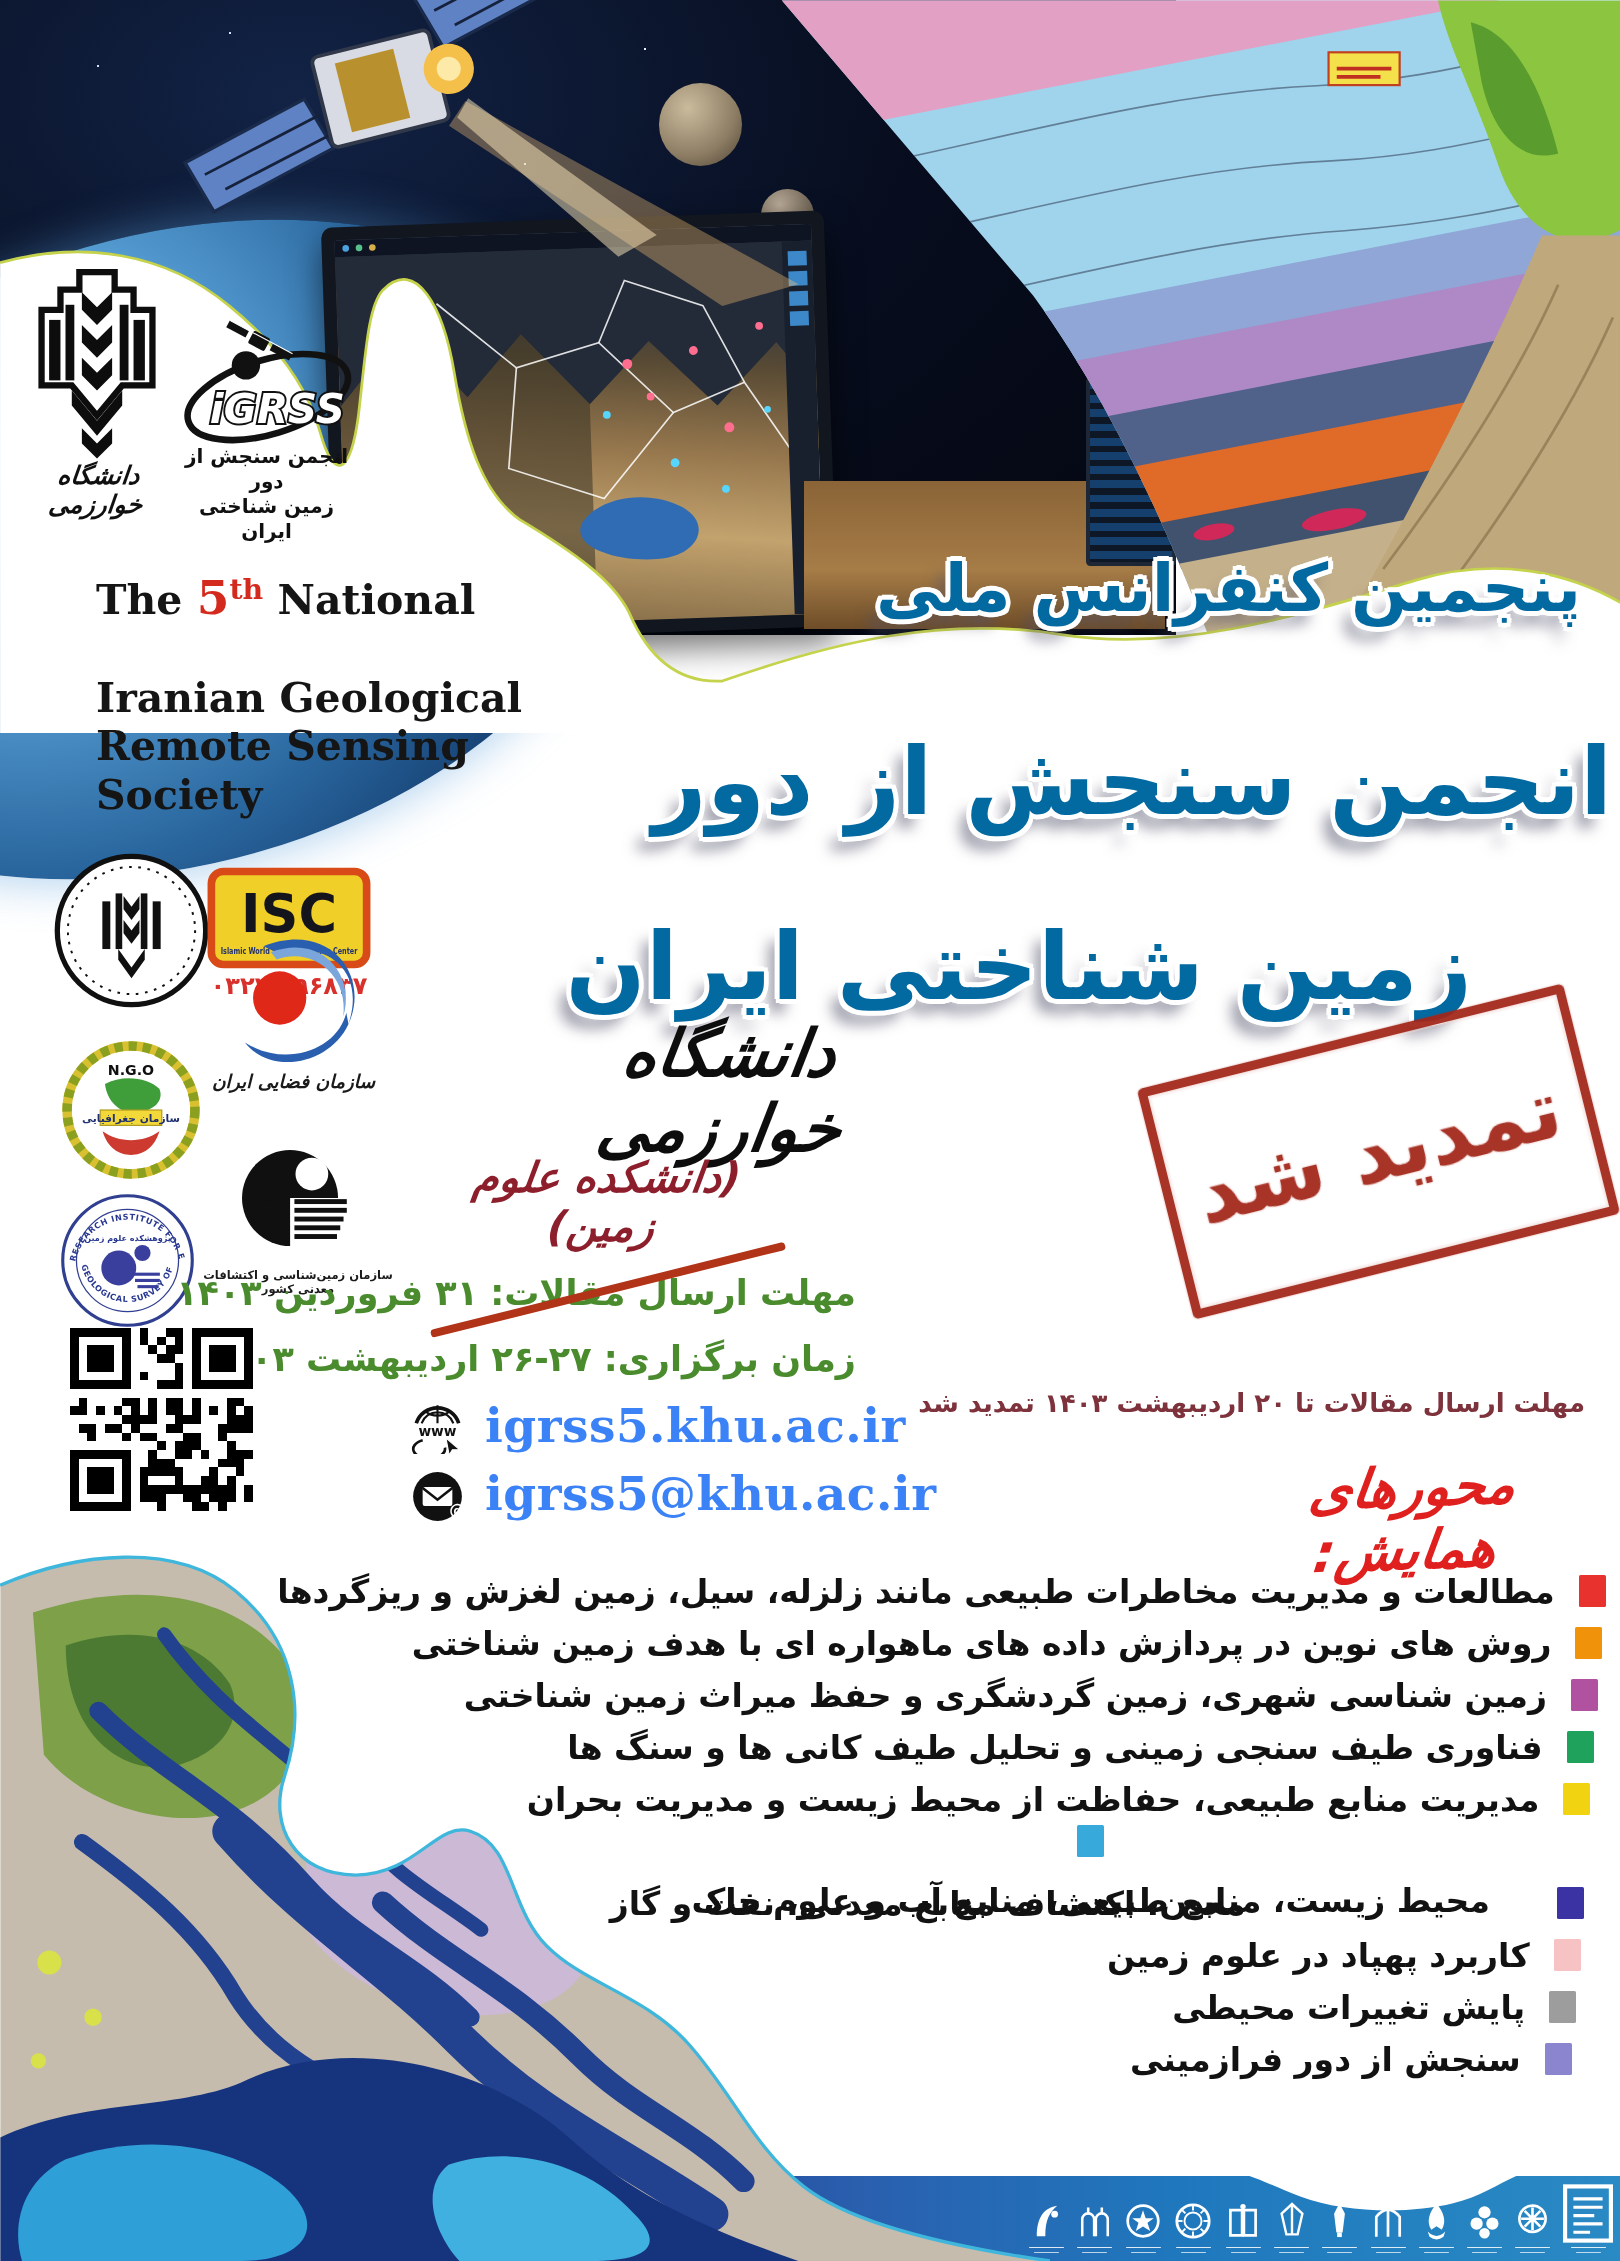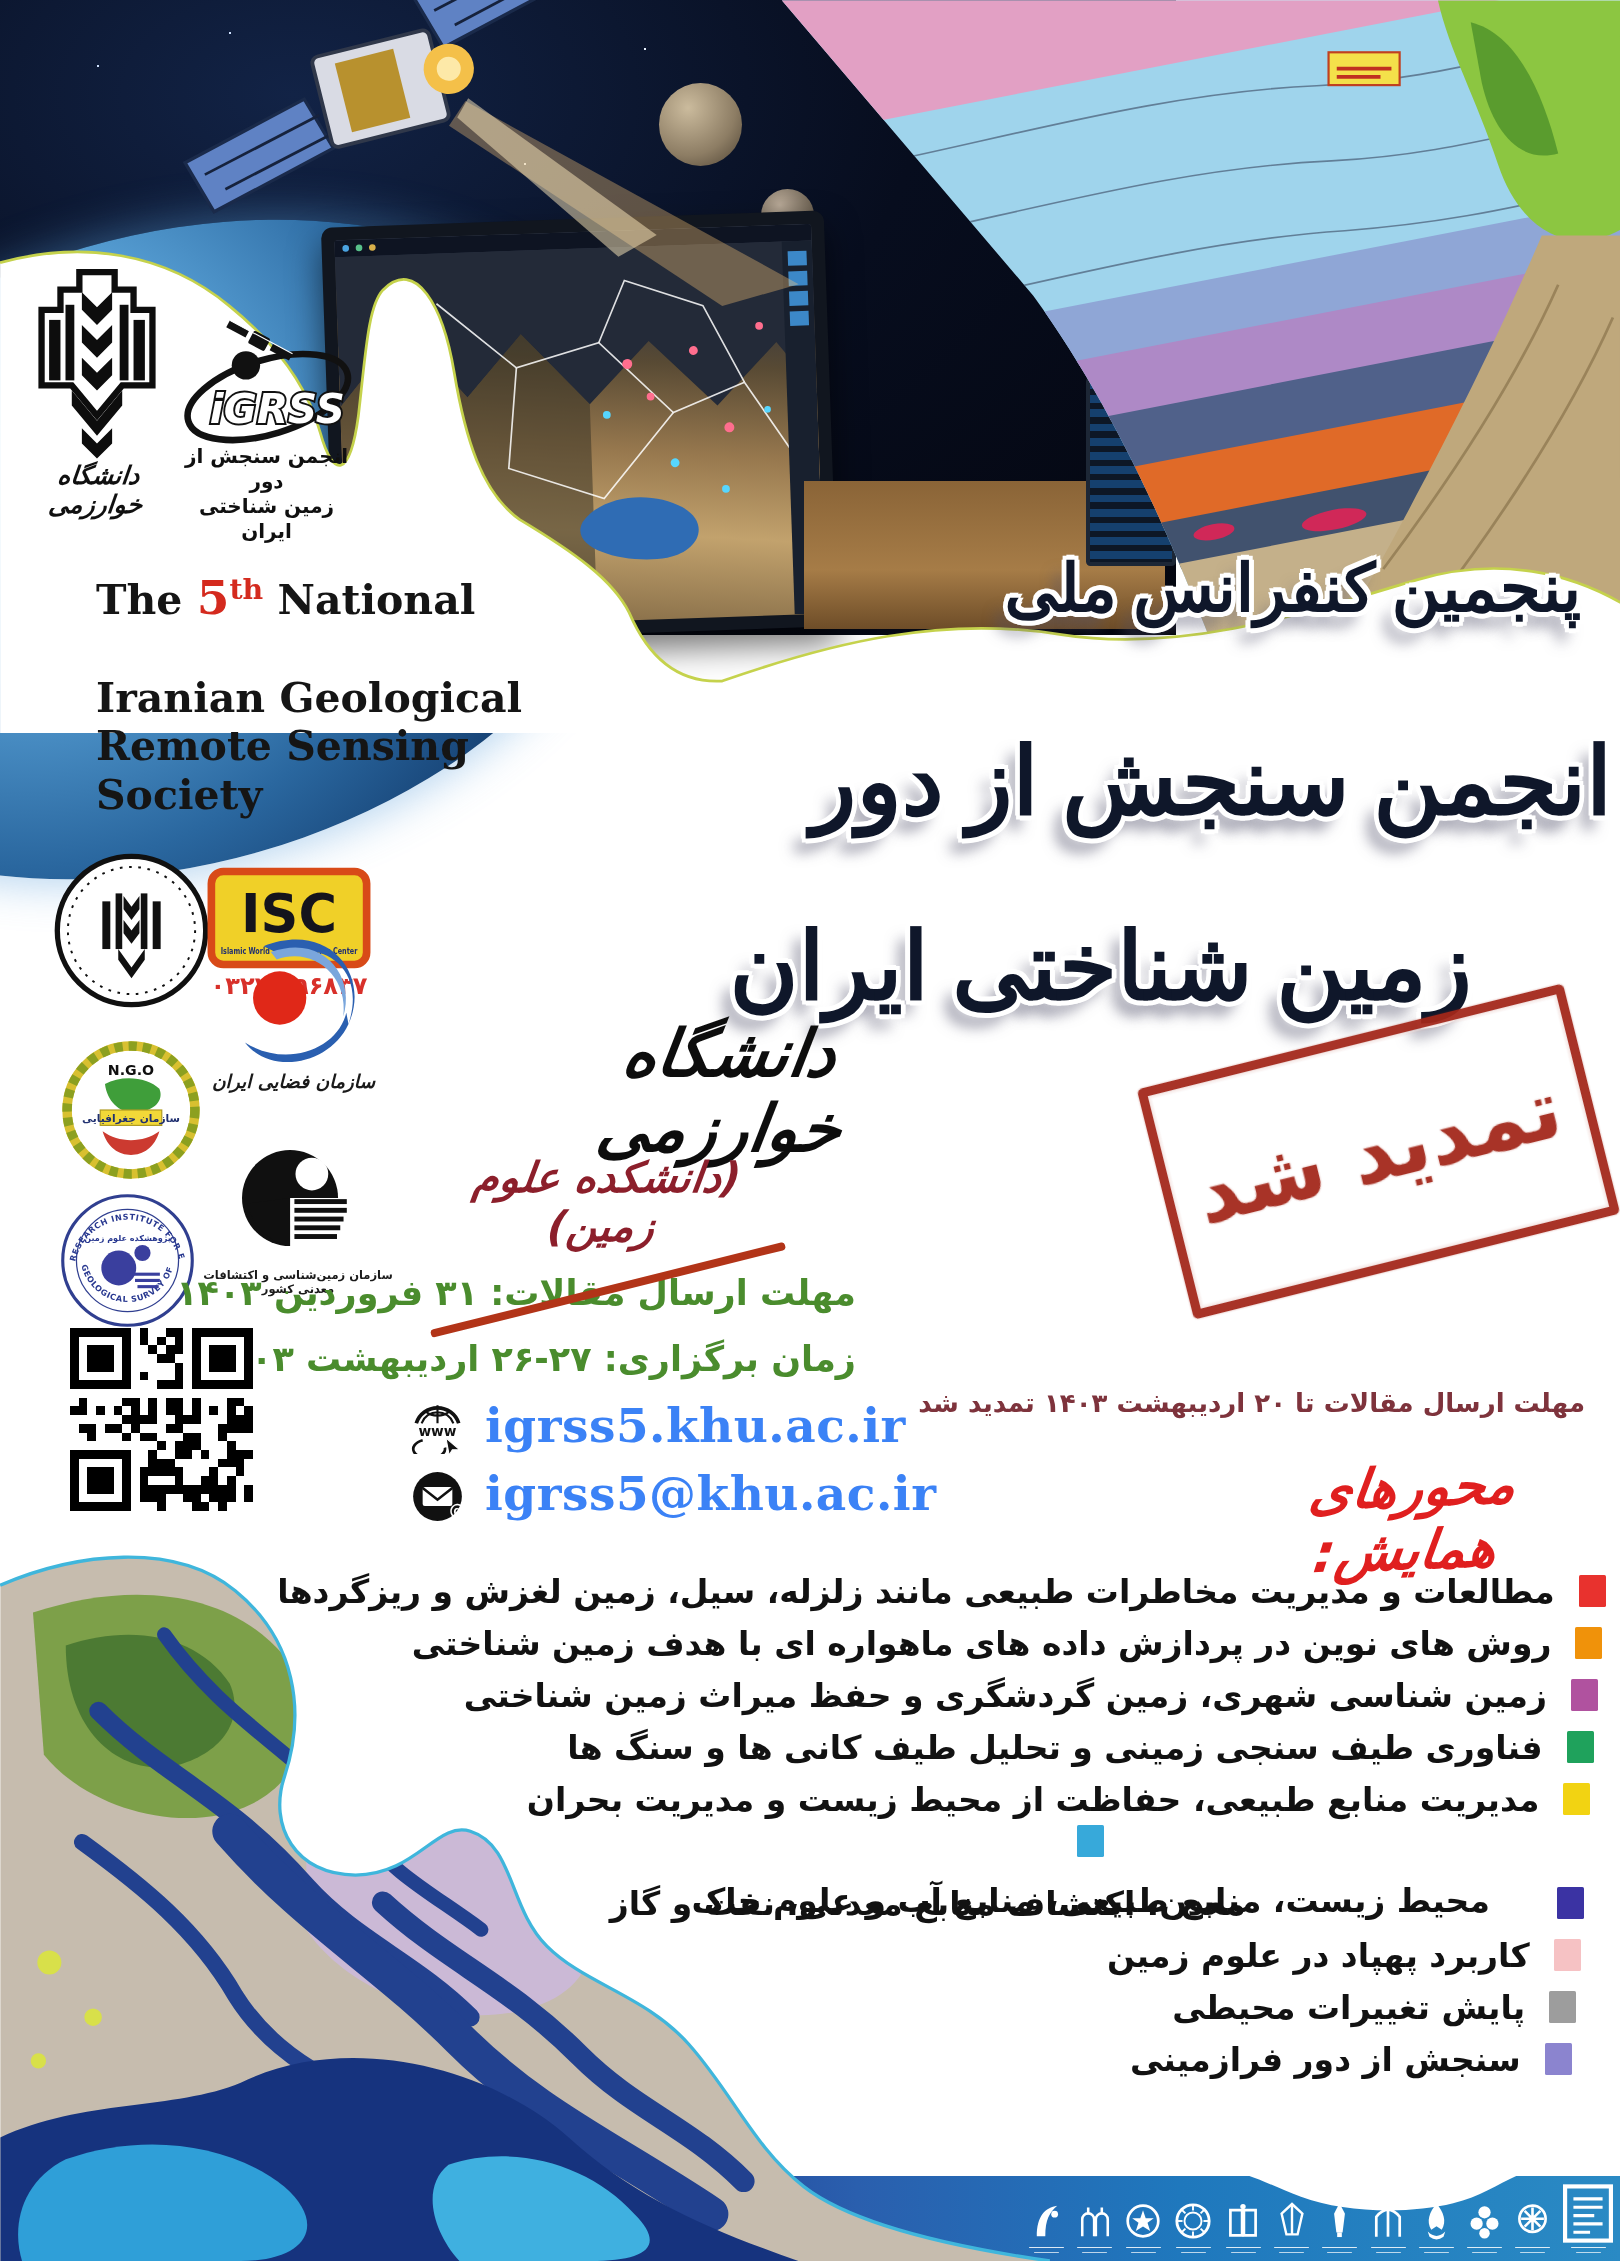--- a/index.html
+++ b/index.html
@@ -35,24 +35,24 @@
   .cap-fa{direction:rtl;color:#101010;}
   .kh-cap{position:absolute;left:15.3px;top:461px;width:164px;text-align:center;z-index:7;
      font-size:25px;font-weight:bold;font-style:italic;transform:skewX(-6deg);}
   .igrss-cap{position:absolute;left:176px;top:444px;width:181px;text-align:center;z-index:7;
      font-size:20px;font-weight:bold;line-height:1.25;}
   
   .en-title{position:absolute;left:96px;top:570px;width:427px;z-index:7;color:#151515;
      font-family:"DejaVu Serif",serif;font-weight:bold;font-size:41px;line-height:1.18;}
   .en-title .num{color:#d42a1e;font-size:47px;}
   .en-title sup{color:#d42a1e;font-size:28.4px;}
-  .fa-title{position:absolute;z-index:7;direction:rtl;color:#0f172a;font-weight:bold;white-space:nowrap;
+  .fa-title{position:absolute;z-index:7;direction:rtl;color:#0369a1;font-weight:bold;white-space:nowrap;
      text-shadow:-3.8px -3.8px 0 #fff,3.8px -3.8px 0 #fff,-3.8px 3.8px 0 #fff,3.8px 3.8px 0 #fff,
         -4.9px 0 0 #fff,4.9px 0 0 #fff,0 -4.9px 0 #fff,0 4.9px 0 #fff,
-        -11px 14.2px 14.2px rgba(80,80,105,.55);font-family:Liberation Serif, serif;}
+        -11px 14.2px 14.2px rgba(80,80,105,.55);}
   .fa1{top:550px;right:40px;font-size:66px;}
   .fa2{top:727px;right:8.8px;font-size:94px;}
   .fa3{top:912px;right:149px;font-size:94px;}
   .kh-callig{position:absolute;left:536px;top:1016px;width:377px;z-index:7;text-align:center;direction:rtl;
      font-size:65px;font-weight:bold;font-style:italic;transform:skewX(-8deg);color:#0d0d0d;}
   .faculty{position:absolute;left:462px;top:1153px;width:284px;z-index:7;text-align:center;direction:rtl;
      font-size:42px;font-weight:bold;font-style:italic;transform:skewX(-7deg);color:#8c1f2b;}
   
   .dateline{position:absolute;right:765px;z-index:7;direction:rtl;white-space:nowrap;
      font-size:35px;font-weight:bold;color:#4a8c2d;}

